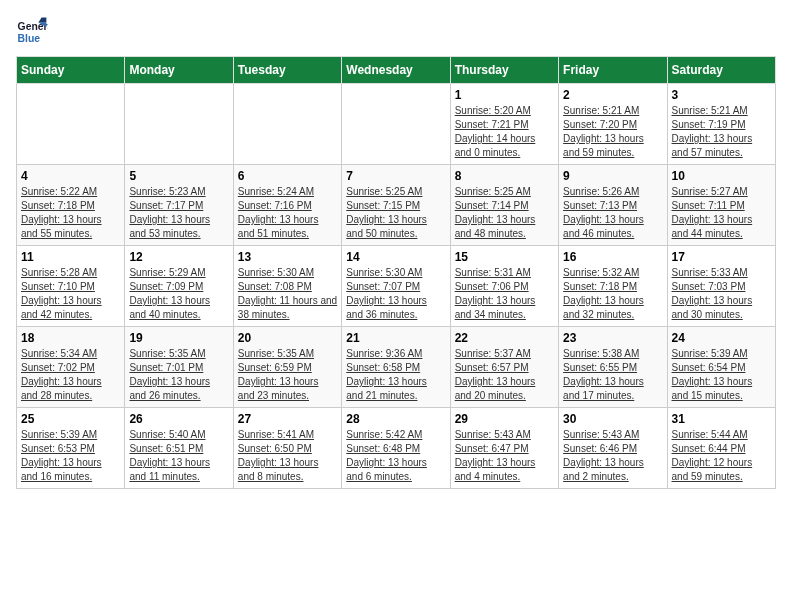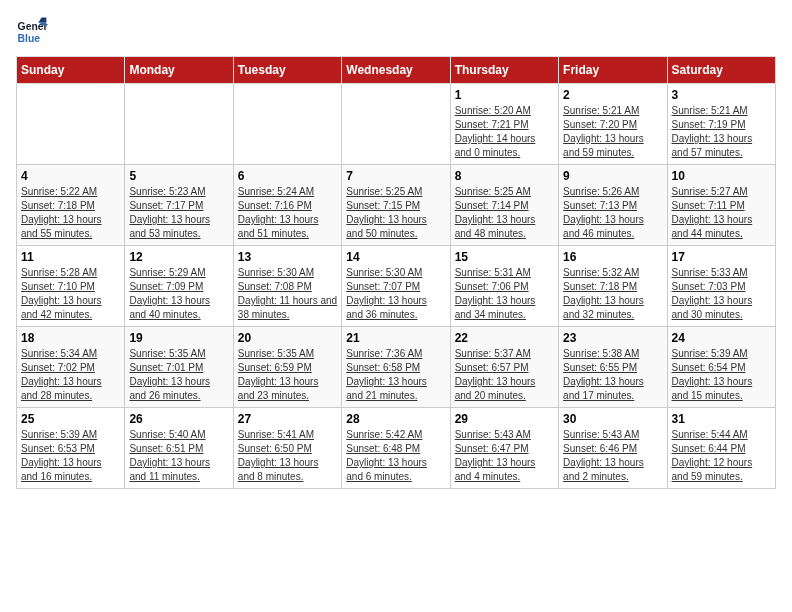--- a/index.html
+++ b/index.html
@@ -36,21 +36,21 @@
     .location {
       font-size: 16px;
       color: #555;
     }
     .calendar {
       width: 100%;
       border-collapse: collapse;
       font-size: 11px;
     }
     .calendar th {
-      background-color: #b91c1c;
+      background-color: #15803d;
       color: #fff;
       padding: 6px 4px;
       text-align: left;
       font-size: 12px;
       border: 1px solid #ddd;
     }
     .calendar td {
       border: 1px solid #ccc;
       vertical-align: top;
       padding: 4px;
@@ -282,21 +282,21 @@
           <span class="day-number">20</span>
           <div class="day-info">
             <div>Sunrise: 5:35 AM</div>
             <div>Sunset: 6:59 PM</div>
             <div>Daylight: 13 hours and 23 minutes.</div>
           </div>
         </td>
         <td>
           <span class="day-number">21</span>
           <div class="day-info">
-            <div>Sunrise: 7:36 AM</div>
+            <div>Sunrise: 9:36 AM</div>
             <div>Sunset: 6:58 PM</div>
             <div>Daylight: 13 hours and 21 minutes.</div>
           </div>
         </td>
         <td>
           <span class="day-number">22</span>
           <div class="day-info">
             <div>Sunrise: 5:37 AM</div>
             <div>Sunset: 6:57 PM</div>
             <div>Daylight: 13 hours and 20 minutes.</div>

